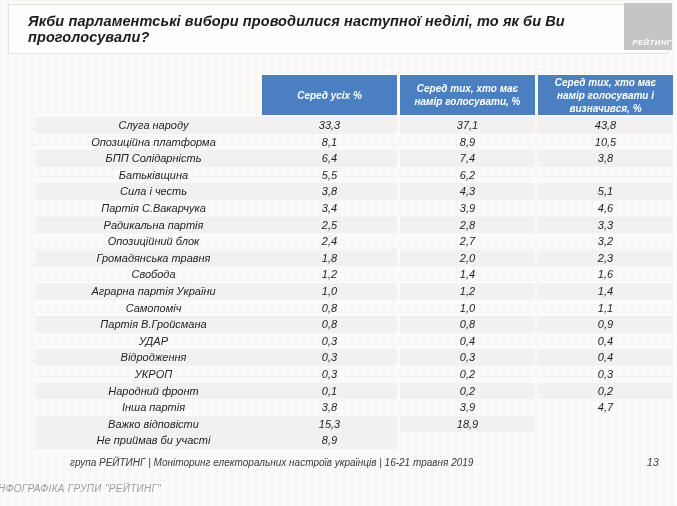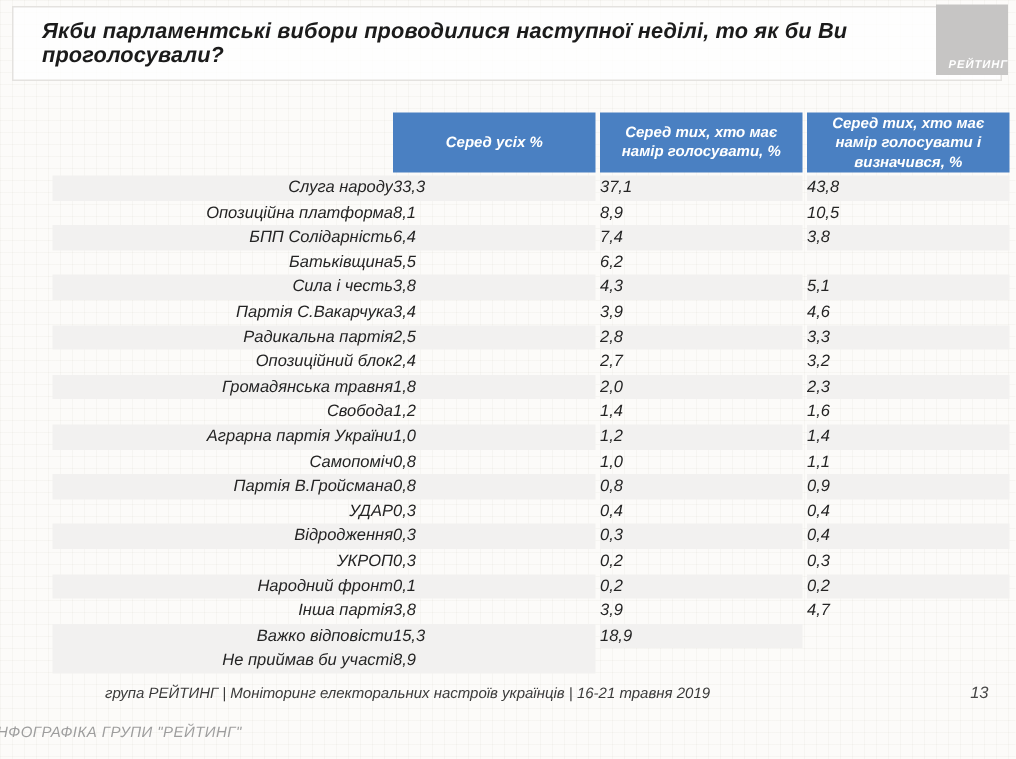--- a/index.html
+++ b/index.html
@@ -46,22 +46,22 @@
     background: #4a80c2; color: #ffffff;
     font-size: 10px; font-weight: bold; line-height: 1.3;
     display: flex; align-items: center; justify-content: center; text-align: center;
   }
   .th + .th { margin-left: 3px; }
   .tr { display: flex; height: 16.6px; }
   .td {
     font-size: 11px; line-height: 16.6px; color: #242424;
     box-sizing: border-box; white-space: nowrap; overflow: hidden;
   }
-  .td.label { width: 227px; padding-left: 10px; text-align: right; }
-  .td.val { width: 135px; }
+  .td.label { width: 227px; padding-left: 10px; text-align: center; }
+  .td.val { width: 135px; text-align: center; }
   .td.val + .td.val { margin-left: 3px; }
   .td.shaded { background: #f2f1f0; }
   .footer {
     position: absolute; left: 70px; top: 457px;
     font-size: 10px; color: #3a3a3a;
   }
   .page-number {
     position: absolute; right: 18px; top: 456px;
     font-size: 11px; color: #464646;
   }

